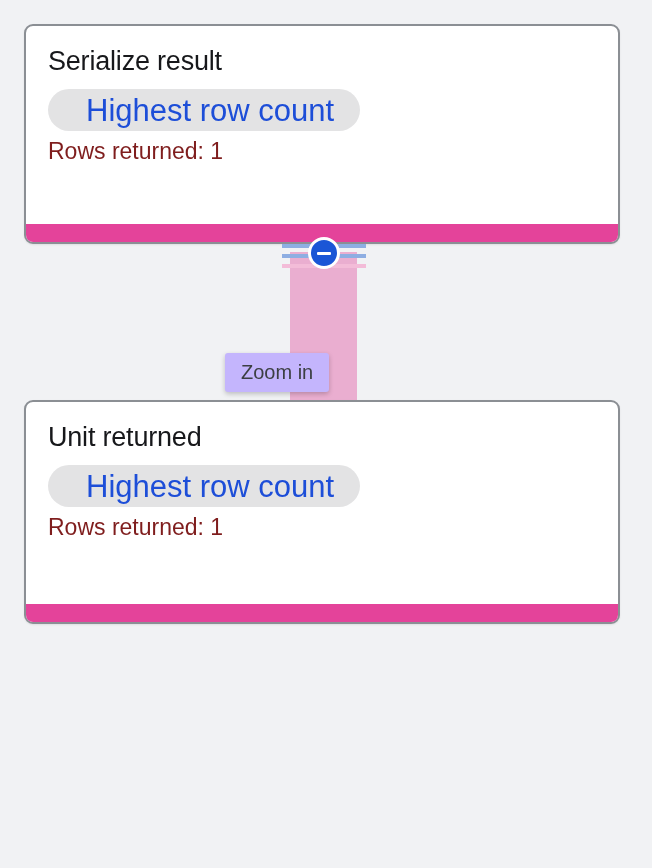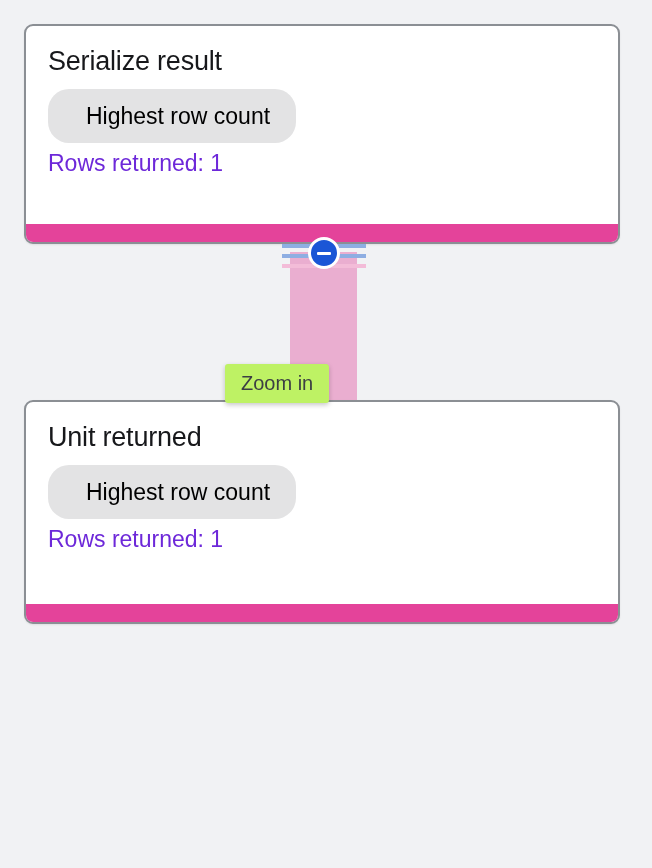--- a/index.html
+++ b/index.html
@@ -110,61 +110,60 @@
     font-weight: 400;
     color: #17181b;
     line-height: 1.15;
     letter-spacing: -0.2px;
     margin: 0 0 12px 0;
   }
 
   .node-chip {
     display: inline-flex;
     align-items: center;
-    height: 54px;
+    height: 42px;
     padding: 0 26px 0 38px;
     border-radius: 21px;
     background: #e3e3e4;
-    color: #000000;
-    font-size: 23px;
+    color: #1d4ed8;
+    font-size: 31px;
     line-height: 1;
     box-sizing: border-box;
     margin: 0 0 7px 0;
   }
 
   .node-meta {
     font-size: 23px;
-    color: #6d28d9;
+    color: #7f1d1d;
     line-height: 1.2;
     margin: 0;
   }
 
   .node-accent {
     flex: 0 0 auto;
     height: 18px;
     background: #e4439a;
   }
 
   
   .tooltip {
     position: absolute;
     left: 225px;
     top: 353px;
     height: 39px;
     padding: 0 16px;
     display: flex;
     align-items: center;
-    background: #bef264;
+    background: #c4b5fd;
     border-radius: 3px;
     box-shadow: 0 2px 5px rgba(0,0,0,0.22);
     font-size: 20px;
     color: #3c3f43;
     white-space: nowrap;
     z-index: 30;
-    margin-top: 11px;
   }
 </style>
 </head>
 <body>
 
 <div id="canvas">
 
   <div class="edge-band"></div>
 
   <div class="node-card card-1">

